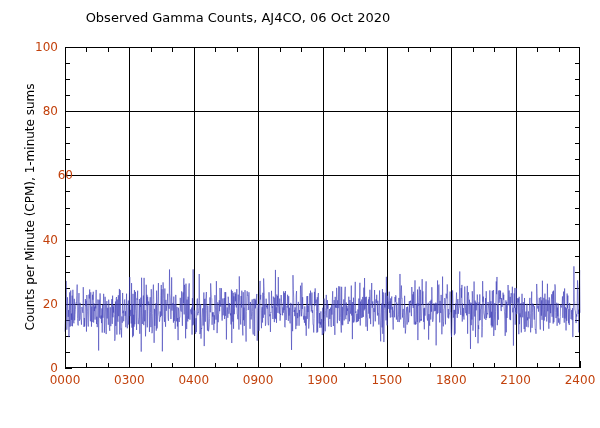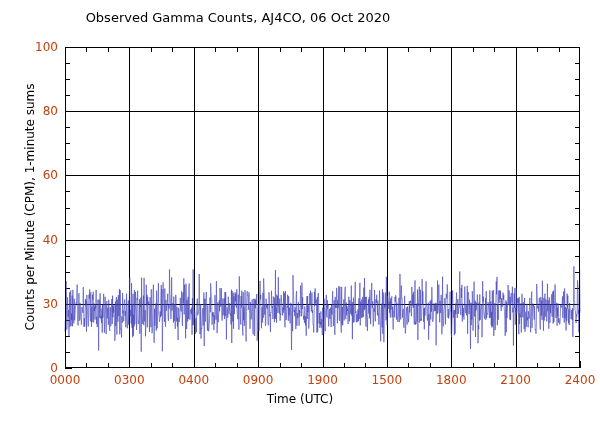--- a/index.html
+++ b/index.html
@@ -85,21 +85,20 @@
 <body>
 
 <div id="figure">
 
   <div id="chart-title">Observed Gamma Counts, AJ4CO, 06 Oct 2020</div>
 
   <div id="ylabel-wrap">
     <div id="ylabel">Counts per Minute (CPM), 1-minute sums</div>
   </div>
 
-  <div id="xlabel">Time (UTC)</div>
 
   <svg id="plot-svg" width="600" height="428">
     <g id="grid-lines">
         <line x1="129.5" y1="47" x2="129.5" y2="368" stroke="#000000" stroke-width="1"></line>
         <line x1="194.5" y1="47" x2="194.5" y2="368" stroke="#000000" stroke-width="1"></line>
         <line x1="258.5" y1="47" x2="258.5" y2="368" stroke="#000000" stroke-width="1"></line>
         <line x1="323.5" y1="47" x2="323.5" y2="368" stroke="#000000" stroke-width="1"></line>
         <line x1="387.5" y1="47" x2="387.5" y2="368" stroke="#000000" stroke-width="1"></line>
         <line x1="451.5" y1="47" x2="451.5" y2="368" stroke="#000000" stroke-width="1"></line>
         <line x1="516.5" y1="47" x2="516.5" y2="368" stroke="#000000" stroke-width="1"></line>
@@ -188,23 +187,23 @@
         <line x1="65" y1="47.5" x2="72" y2="47.5" stroke="#000000" stroke-width="1"></line>
       </g>
     <g id="data-trace-group">
       <polyline id="data-trace" fill="none" stroke="#4040b8" stroke-width="0.6" points="65.00,331.58 65.36,320.35 65.72,321.06 66.07,280.91 66.43,306.39 66.79,329.76 67.15,325.29 67.51,297.31 67.86,303.76 68.22,316.84 68.58,310.02 68.94,337.14 69.29,322.44 69.65,292.37 70.01,326.71 70.37,310.56 70.73,290.53 71.08,326.05 71.44,313.51 71.80,319.88 72.16,295.63 72.52,326.26 72.87,289.80 73.23,305.77 73.59,321.17 73.95,323.30 74.31,298.82 74.66,320.25 75.02,314.54 75.38,309.27 75.74,304.79 76.09,302.55 76.45,303.43 76.81,295.72 77.17,284.59 77.53,318.57 77.88,325.08 78.24,325.48 78.60,306.17 78.96,293.10 79.32,320.80 79.67,319.11 80.03,302.79 80.39,309.54 80.75,319.46 81.10,319.62 81.46,324.65 81.82,307.04 82.18,307.78 82.54,311.48 82.89,312.82 83.25,287.17 83.61,302.43 83.97,326.96 84.33,317.98 84.68,326.29 85.04,320.50 85.40,299.05 85.76,305.81 86.12,300.70 86.47,331.59 86.83,295.03 87.19,305.68 87.55,311.82 87.90,320.28 88.26,326.52 88.62,305.77 88.98,294.59 89.34,298.48 89.69,289.48 90.05,314.06 90.41,321.30 90.77,292.27 91.13,304.14 91.48,326.67 91.84,306.55 92.20,322.06 92.56,294.77 92.92,299.76 93.27,291.75 93.63,322.54 93.99,303.39 94.35,311.09 94.70,306.74 95.06,319.62 95.42,305.35 95.78,308.39 96.14,289.91 96.49,323.98 96.85,316.71 97.21,327.12 97.57,322.59 97.93,299.51 98.28,307.08 98.64,350.49 99.00,300.42 99.36,299.72 99.72,317.73 100.07,293.39 100.43,305.76 100.79,318.71 101.15,315.51 101.50,323.07 101.86,308.35 102.22,332.59 102.58,304.85 102.94,317.80 103.29,306.57 103.65,293.82 104.01,302.43 104.37,332.75 104.73,320.96 105.08,296.80 105.44,304.73 105.80,318.88 106.16,334.07 106.51,307.08 106.87,301.11 107.23,318.44 107.59,307.81 107.95,308.68 108.30,324.75 108.66,299.67 109.02,303.28 109.38,327.27 109.74,330.85 110.09,307.36 110.45,307.42 110.81,326.17 111.17,318.27 111.53,302.90 111.88,299.09 112.24,323.88 112.60,295.65 112.96,317.30 113.31,306.57 113.67,312.57 114.03,304.98 114.39,314.58 114.75,340.80 115.10,338.50 115.46,301.54 115.82,325.93 116.18,298.48 116.54,297.01 116.89,334.61 117.25,299.50 117.61,318.19 117.97,321.72 118.33,295.28 118.68,316.18 119.04,309.20 119.40,288.95 119.76,334.40 120.11,290.13 120.47,301.75 120.83,329.43 121.19,328.65 121.55,337.44 121.90,316.42 122.26,322.73 122.62,292.96 122.98,313.22 123.34,310.73 123.69,321.28 124.05,314.86 124.41,300.07 124.77,299.45 125.13,315.75 125.48,311.23 125.84,327.19 126.20,314.81 126.56,293.68 126.91,317.66 127.27,328.28 127.63,326.76 127.99,309.52 128.35,300.50 128.70,324.56 129.06,309.86 129.42,293.56 129.78,277.15 130.14,316.15 130.49,310.45 130.85,309.89 131.21,323.50 131.57,283.08 131.92,327.62 132.28,304.06 132.64,337.23 133.00,293.83 133.36,335.75 133.71,314.77 134.07,326.69 134.43,290.07 134.79,324.27 135.15,310.56 135.50,291.84 135.86,306.22 136.22,313.72 136.58,329.96 136.94,298.44 137.29,299.75 137.65,290.68 138.01,323.81 138.37,324.03 138.72,319.58 139.08,317.24 139.44,299.06 139.80,333.75 140.16,305.32 140.51,306.81 140.87,297.64 141.23,351.62 141.59,277.72 141.95,312.91 142.30,323.96 142.66,322.06 143.02,303.73 143.38,295.53 143.74,325.15 144.09,277.88 144.45,321.20 144.81,321.19 145.17,310.15 145.52,336.33 145.88,323.49 146.24,284.78 146.60,305.35 146.96,294.80 147.31,327.32 147.67,296.78 148.03,304.47 148.39,301.55 148.75,301.97 149.10,311.27 149.46,331.88 149.82,303.39 150.18,297.23 150.54,312.57 150.89,327.15 151.25,289.22 151.61,316.83 151.97,333.22 152.32,331.71 152.68,313.48 153.04,291.30 153.40,284.61 153.76,299.65 154.11,342.82 154.47,308.86 154.83,325.81 155.19,316.60 155.55,309.62 155.90,303.37 156.26,330.67 156.62,290.64 156.98,328.52 157.33,327.05 157.69,307.02 158.05,296.76 158.41,283.07 158.77,314.40 159.12,316.37 159.48,321.63 159.84,319.34 160.20,311.45 160.56,317.11 160.91,295.69 161.27,284.94 161.63,315.78 161.99,289.25 162.35,351.36 162.70,322.31 163.06,282.36 163.42,288.60 163.78,298.41 164.13,316.27 164.49,321.83 164.85,288.51 165.21,319.89 165.57,326.76 165.92,299.90 166.28,310.82 166.64,305.94 167.00,305.32 167.36,301.51 167.71,293.75 168.07,317.70 168.43,320.81 168.79,304.57 169.15,308.78 169.50,269.49 169.86,293.77 170.22,297.88 170.58,312.08 170.93,319.00 171.29,310.65 171.65,277.42 172.01,310.65 172.37,305.21 172.72,303.36 173.08,302.88 173.44,322.64 173.80,296.59 174.16,320.93 174.51,317.29 174.87,304.11 175.23,328.85 175.59,295.10 175.95,294.93 176.30,308.14 176.66,321.34 177.02,306.90 177.38,326.49 177.73,317.98 178.09,340.10 178.45,307.72 178.81,311.20 179.17,321.99 179.52,317.43 179.88,317.47 180.24,297.83 180.60,308.78 180.96,311.17 181.31,311.58 181.67,291.35 182.03,310.80 182.39,325.84 182.74,296.65 183.10,292.36 183.46,303.31 183.82,278.30 184.18,314.40 184.53,284.86 184.89,288.10 185.25,306.74 185.61,338.33 185.97,283.68 186.32,305.79 186.68,329.07 187.04,299.58 187.40,315.20 187.76,321.48 188.11,296.74 188.47,318.85 188.83,288.42 189.19,283.40 189.54,313.02 189.90,319.73 190.26,313.33 190.62,309.39 190.98,309.97 191.33,314.26 191.69,307.54 192.05,334.60 192.41,298.20 192.77,325.39 193.12,269.38 193.48,321.88 193.84,324.71 194.20,318.99 194.56,310.53 194.91,310.42 195.27,333.07 195.63,333.88 195.99,318.21 196.34,332.08 196.70,311.94 197.06,300.20 197.42,298.56 197.78,315.29 198.13,312.18 198.49,312.61 198.85,307.63 199.21,274.00 199.57,300.33 199.92,334.05 200.28,332.18 200.64,304.03 201.00,338.62 201.36,328.11 201.71,328.91 202.07,317.74 202.43,310.07 202.79,308.21 203.14,325.58 203.50,311.10 203.86,292.47 204.22,346.08 204.58,299.01 204.93,298.92 205.29,321.72 205.65,298.29 206.01,297.28 206.37,292.02 206.72,310.67 207.08,320.86 207.44,330.60 207.80,305.52 208.15,316.58 208.51,331.27 208.87,329.14 209.23,324.75 209.59,318.18 209.94,297.40 210.30,312.28 210.66,283.39 211.02,290.97 211.38,297.62 211.73,298.83 212.09,324.77 212.45,312.45 212.81,316.55 213.17,312.17 213.52,314.94 213.88,330.14 214.24,315.27 214.60,323.62 214.95,295.18 215.31,307.93 215.67,307.96 216.03,319.70 216.39,281.13 216.74,310.74 217.10,333.09 217.46,322.72 217.82,302.31 218.18,322.27 218.53,314.34 218.89,313.42 219.25,300.19 219.61,311.21 219.97,287.97 220.32,299.70 220.68,306.61 221.04,299.46 221.40,288.21 221.75,317.24 222.11,320.64 222.47,317.04 222.83,298.53 223.19,315.33 223.54,308.99 223.90,304.19 224.26,298.11 224.62,319.04 224.98,292.10 225.33,315.84 225.69,292.13 226.05,308.84 226.41,339.48 226.77,312.75 227.12,307.42 227.48,309.35 227.84,317.80 228.20,296.72 228.55,299.81 228.91,313.75 229.27,310.36 229.63,303.09 229.99,307.95 230.34,315.39 230.70,313.34 231.06,324.41 231.42,289.69 231.78,343.02 232.13,291.00 232.49,317.95 232.85,321.66 233.21,292.80 233.56,328.77 233.92,296.33 234.28,314.20 234.64,308.55 235.00,292.22 235.35,301.26 235.71,293.68 236.07,305.99 236.43,307.48 236.79,289.16 237.14,314.03 237.50,314.75 237.86,319.26 238.22,294.61 238.58,311.91 238.93,329.58 239.29,276.39 239.65,300.04 240.01,303.49 240.36,318.90 240.72,324.52 241.08,296.05 241.44,307.54 241.80,290.66 242.15,303.57 242.51,327.89 242.87,335.43 243.23,292.19 243.59,320.18 243.94,307.52 244.30,325.93 244.66,311.04 245.02,290.10 245.38,310.99 245.73,325.43 246.09,341.59 246.45,311.46 246.81,296.39 247.16,291.24 247.52,295.39 247.88,294.98 248.24,310.09 248.60,306.33 248.95,292.24 249.31,305.42 249.67,310.13 250.03,328.80 250.39,301.96 250.74,305.51 251.10,319.48 251.46,316.53 251.82,307.36 252.18,299.43 252.53,311.67 252.89,332.00 253.25,334.49 253.61,299.02 253.96,299.27 254.32,298.91 254.68,335.97 255.04,298.79 255.40,308.32 255.75,300.20 256.11,304.63 256.47,297.16 256.83,293.97 257.19,340.68 257.54,333.20 257.90,309.28 258.26,306.79 258.62,304.16 258.97,330.85 259.33,308.93 259.69,294.04 260.05,280.90 260.41,299.46 260.76,294.85 261.12,319.63 261.48,328.21 261.84,310.38 262.20,307.20 262.55,322.54 262.91,292.78 263.27,317.79 263.63,278.45 263.99,286.80 264.34,295.46 264.70,314.61 265.06,304.29 265.42,325.79 265.77,323.94 266.13,298.69 266.49,307.15 266.85,306.14 267.21,308.69 267.56,305.00 267.92,320.48 268.28,325.17 268.64,325.10 269.00,292.25 269.35,301.97 269.71,316.27 270.07,314.23 270.43,331.92 270.79,311.99 271.14,312.51 271.50,290.83 271.86,306.15 272.22,307.87 272.57,306.28 272.93,319.01 273.29,296.62 273.65,299.48 274.01,304.25 274.36,322.14 274.72,297.64 275.08,318.26 275.44,269.93 275.80,319.15 276.15,307.31 276.51,322.84 276.87,294.53 277.23,305.68 277.59,295.97 277.94,312.92 278.30,277.09 278.66,306.49 279.02,307.03 279.37,313.71 279.73,298.57 280.09,320.69 280.45,313.71 280.81,314.93 281.16,295.03 281.52,301.41 281.88,303.31 282.24,308.64 282.60,315.34 282.95,307.46 283.31,312.77 283.67,291.32 284.03,310.17 284.38,292.90 284.74,326.95 285.10,327.31 285.46,291.03 285.82,313.99 286.17,320.02 286.53,314.14 286.89,306.22 287.25,307.50 287.61,294.74 287.96,301.46 288.32,320.82 288.68,296.23 289.04,315.63 289.40,307.76 289.75,319.39 290.11,323.36 290.47,307.64 290.83,302.84 291.18,320.61 291.54,349.93 291.90,311.73 292.26,304.36 292.62,331.18 292.97,275.15 293.33,289.56 293.69,297.84 294.05,311.98 294.41,309.92 294.76,316.16 295.12,307.31 295.48,312.06 295.84,329.12 296.20,294.65 296.55,291.08 296.91,325.74 297.27,312.90 297.63,318.11 297.98,316.40 298.34,301.89 298.70,307.97 299.06,325.74 299.42,310.03 299.77,316.45 300.13,311.14 300.49,285.65 300.85,294.73 301.21,311.51 301.56,316.27 301.92,282.71 302.28,308.93 302.64,297.23 303.00,311.19 303.35,315.81 303.71,319.60 304.07,315.78 304.43,322.81 304.78,306.36 305.14,312.28 305.50,325.44 305.86,316.26 306.22,335.78 306.57,312.10 306.93,296.19 307.29,318.88 307.65,296.05 308.01,312.11 308.36,305.50 308.72,328.55 309.08,322.87 309.44,317.89 309.79,293.39 310.15,305.28 310.51,290.65 310.87,298.13 311.23,311.49 311.58,309.63 311.94,292.55 312.30,313.04 312.66,310.28 313.02,324.73 313.37,324.74 313.73,332.49 314.09,318.35 314.45,291.89 314.81,305.90 315.16,288.39 315.52,303.35 315.88,302.54 316.24,299.57 316.59,311.59 316.95,332.78 317.31,297.21 317.67,331.83 318.03,295.45 318.38,293.05 318.74,307.60 319.10,323.37 319.46,313.03 319.82,327.85 320.17,321.95 320.53,324.55 320.89,311.38 321.25,327.60 321.61,319.10 321.96,321.28 322.32,335.06 322.68,307.74 323.04,312.63 323.39,319.81 323.75,333.49 324.11,298.61 324.47,314.56 324.83,321.32 325.18,331.28 325.54,310.46 325.90,307.37 326.26,294.90 326.62,315.34 326.97,317.47 327.33,300.13 327.69,308.74 328.05,304.93 328.41,320.61 328.76,326.41 329.12,311.28 329.48,309.00 329.84,318.99 330.19,311.10 330.55,307.55 330.91,325.37 331.27,326.99 331.63,304.82 331.98,314.63 332.34,300.09 332.70,291.22 333.06,314.72 333.42,326.03 333.77,308.76 334.13,300.08 334.49,310.14 334.85,334.88 335.21,296.85 335.56,307.49 335.92,305.37 336.28,307.96 336.64,287.85 336.99,296.85 337.35,323.25 337.71,300.29 338.07,308.10 338.43,301.64 338.78,286.22 339.14,319.67 339.50,320.77 339.86,286.58 340.22,300.54 340.57,317.80 340.93,323.52 341.29,332.54 341.65,286.82 342.00,324.63 342.36,306.84 342.72,325.29 343.08,316.04 343.44,307.75 343.79,299.41 344.15,320.45 344.51,302.21 344.87,292.19 345.23,286.81 345.58,317.35 345.94,319.21 346.30,302.52 346.66,315.28 347.02,305.89 347.37,310.80 347.73,308.43 348.09,324.00 348.45,314.78 348.80,296.71 349.16,310.48 349.52,321.32 349.88,300.07 350.24,306.00 350.59,313.68 350.95,309.57 351.31,285.59 351.67,315.46 352.03,304.14 352.38,339.11 352.74,302.01 353.10,322.44 353.46,297.69 353.82,322.36 354.17,321.18 354.53,320.07 354.89,297.60 355.25,281.86 355.60,312.87 355.96,311.41 356.32,322.28 356.68,315.51 357.04,313.82 357.39,321.86 357.75,309.51 358.11,309.67 358.47,321.18 358.83,298.54 359.18,318.97 359.54,304.89 359.90,282.79 360.26,325.52 360.62,301.54 360.97,313.35 361.33,317.86 361.69,299.50 362.05,304.68 362.40,317.47 362.76,296.93 363.12,314.14 363.48,316.84 363.84,287.65 364.19,310.34 364.55,278.01 364.91,308.89 365.27,297.12 365.63,303.09 365.98,326.67 366.34,296.74 366.70,317.38 367.06,318.33 367.41,330.85 367.77,314.57 368.13,304.07 368.49,299.42 368.85,313.68 369.20,296.91 369.56,318.41 369.92,289.77 370.28,302.44 370.64,324.13 370.99,305.43 371.35,303.18 371.71,283.01 372.07,307.81 372.43,307.22 372.78,301.40 373.14,326.54 373.50,325.01 373.86,308.10 374.21,312.03 374.57,290.04 374.93,310.97 375.29,321.33 375.65,302.21 376.00,299.29 376.36,302.95 376.72,294.75 377.08,304.85 377.44,315.50 377.79,300.78 378.15,313.84 378.51,313.51 378.87,324.54 379.23,303.68 379.58,290.45 379.94,312.42 380.30,327.79 380.66,341.33 381.01,320.61 381.37,309.89 381.73,303.52 382.09,327.42 382.45,289.09 382.80,333.81 383.16,292.30 383.52,294.61 383.88,342.05 384.24,310.46 384.59,305.01 384.95,307.45 385.31,292.74 385.67,308.08 386.03,320.38 386.38,276.83 386.74,313.03 387.10,325.37 387.46,295.82 387.81,299.31 388.17,308.94 388.53,301.83 388.89,301.36 389.25,291.69 389.60,312.78 389.96,301.31 390.32,317.59 390.68,298.39 391.04,309.53 391.39,300.82 391.75,296.48 392.11,317.20 392.47,306.84 392.82,318.73 393.18,329.55 393.54,310.67 393.90,310.60 394.26,305.23 394.61,317.31 394.97,296.94 395.33,301.87 395.69,295.25 396.05,296.21 396.40,319.59 396.76,302.55 397.12,307.82 397.48,318.11 397.84,322.01 398.19,317.23 398.55,314.79 398.91,297.92 399.27,322.09 399.62,306.83 399.98,273.98 400.34,301.18 400.70,319.44 401.06,292.06 401.41,285.54 401.77,298.37 402.13,298.17 402.49,317.53 402.85,312.32 403.20,308.92 403.56,324.71 403.92,327.74 404.28,315.66 404.64,295.81 404.99,320.67 405.35,333.44 405.71,328.54 406.07,314.97 406.42,311.07 406.78,307.10 407.14,324.58 407.50,306.60 407.86,308.87 408.21,312.40 408.57,322.24 408.93,316.20 409.29,301.39 409.65,312.47 410.00,300.99 410.36,302.34 410.72,300.62 411.08,312.10 411.44,316.12 411.79,287.00 412.15,295.12 412.51,305.42 412.87,294.37 413.22,308.02 413.58,291.81 413.94,317.17 414.30,324.38 414.66,303.78 415.01,280.33 415.37,324.70 415.73,321.70 416.09,324.14 416.45,309.07 416.80,303.66 417.16,321.87 417.52,289.53 417.88,340.07 418.23,303.41 418.59,305.53 418.95,294.64 419.31,286.67 419.67,322.48 420.02,311.42 420.38,289.83 420.74,320.86 421.10,319.11 421.46,320.46 421.81,306.47 422.17,279.17 422.53,304.71 422.89,291.34 423.25,307.45 423.60,321.84 423.96,308.34 424.32,329.34 424.68,307.80 425.03,315.67 425.39,303.13 425.75,290.66 426.11,281.35 426.47,302.95 426.82,310.26 427.18,317.89 427.54,320.55 427.90,308.11 428.26,302.71 428.61,339.63 428.97,314.16 429.33,321.85 429.69,325.73 430.05,301.03 430.40,304.42 430.76,319.52 431.12,299.74 431.48,311.68 431.83,287.21 432.19,301.80 432.55,321.84 432.91,321.47 433.27,319.37 433.62,307.94 433.98,303.20 434.34,311.23 434.70,304.77 435.06,306.56 435.41,310.80 435.77,302.67 436.13,345.33 436.49,305.00 436.85,303.40 437.20,314.13 437.56,280.47 437.92,313.06 438.28,303.05 438.63,285.29 438.99,284.59 439.35,306.33 439.71,322.42 440.07,300.87 440.42,310.67 440.78,313.06 441.14,294.90 441.50,305.10 441.86,334.29 442.21,318.09 442.57,276.60 442.93,320.63 443.29,326.36 443.64,321.37 444.00,308.87 444.36,308.47 444.72,298.10 445.08,299.82 445.43,324.40 445.79,310.08 446.15,293.73 446.51,295.09 446.87,298.43 447.22,284.40 447.58,291.16 447.94,317.63 448.30,309.02 448.66,318.44 449.01,315.47 449.37,314.18 449.73,312.10 450.09,291.58 450.44,310.98 450.80,312.73 451.16,332.39 451.52,337.04 451.88,328.66 452.23,309.71 452.59,290.43 452.95,301.93 453.31,317.68 453.67,315.42 454.02,310.00 454.38,335.15 454.74,309.83 455.10,333.63 455.46,303.60 455.81,314.22 456.17,302.77 456.53,292.55 456.89,304.40 457.24,317.88 457.60,299.82 457.96,299.02 458.32,313.85 458.68,308.52 459.03,307.02 459.39,300.80 459.75,271.48 460.11,306.10 460.47,310.43 460.82,314.96 461.18,288.11 461.54,297.74 461.90,284.91 462.26,321.55 462.61,303.58 462.97,316.37 463.33,308.04 463.69,317.49 464.04,319.53 464.40,310.85 464.76,286.56 465.12,304.74 465.48,307.76 465.83,313.19 466.19,303.98 466.55,315.32 466.91,309.40 467.27,285.88 467.62,333.74 467.98,295.42 468.34,292.23 468.70,296.41 469.05,313.96 469.41,299.74 469.77,306.69 470.13,317.08 470.49,348.93 470.84,302.54 471.20,325.16 471.56,303.58 471.92,319.57 472.28,291.23 472.63,298.92 472.99,330.67 473.35,317.10 473.71,306.24 474.07,281.52 474.42,302.28 474.78,316.50 475.14,300.60 475.50,337.04 475.85,302.31 476.21,310.33 476.57,303.19 476.93,305.15 477.29,294.52 477.64,300.37 478.00,343.29 478.36,325.25 478.72,329.10 479.08,302.32 479.43,320.56 479.79,294.39 480.15,320.09 480.51,309.44 480.87,308.79 481.22,304.31 481.58,305.31 481.94,337.31 482.30,327.55 482.65,281.13 483.01,301.79 483.37,296.63 483.73,313.64 484.09,314.94 484.44,318.70 484.80,312.62 485.16,310.06 485.52,298.15 485.88,319.98 486.23,291.19 486.59,318.06 486.95,314.51 487.31,313.27 487.67,314.30 488.02,301.99 488.38,304.34 488.74,308.12 489.10,312.53 489.45,318.09 489.81,290.39 490.17,305.92 490.53,317.56 490.89,301.23 491.24,325.45 491.60,311.74 491.96,327.53 492.32,290.83 492.68,326.39 493.03,308.17 493.39,290.01 493.75,335.93 494.11,322.04 494.46,317.94 494.82,303.03 495.18,330.10 495.54,311.71 495.90,300.19 496.25,281.44 496.61,294.20 496.97,276.98 497.33,325.18 497.69,304.07 498.04,314.91 498.40,319.67 498.76,290.54 499.12,302.81 499.48,296.48 499.83,290.23 500.19,299.08 500.55,290.84 500.91,308.50 501.26,311.08 501.62,298.06 501.98,306.97 502.34,305.79 502.70,301.32 503.05,292.63 503.41,299.67 503.77,294.70 504.13,306.86 504.49,311.77 504.84,319.10 505.20,335.89 505.56,312.74 505.92,300.31 506.28,332.32 506.63,301.86 506.99,318.01 507.35,309.01 507.71,303.52 508.06,285.00 508.42,294.76 508.78,305.23 509.14,290.50 509.50,303.50 509.85,319.51 510.21,296.87 510.57,320.14 510.93,293.77 511.29,293.10 511.64,295.21 512.00,303.45 512.36,286.72 512.72,312.32 513.08,307.78 513.43,345.62 513.79,309.40 514.15,293.42 514.51,307.89 514.86,287.94 515.22,324.68 515.58,307.81 515.94,311.90 516.30,288.27 516.65,314.22 517.01,312.64 517.37,305.05 517.73,298.14 518.09,302.35 518.44,298.54 518.80,334.21 519.16,296.84 519.52,324.17 519.87,313.47 520.23,317.25 520.59,314.46 520.95,303.13 521.31,332.48 521.66,306.81 522.02,293.79 522.38,308.30 522.74,317.31 523.10,302.52 523.45,302.11 523.81,319.02 524.17,329.05 524.53,297.99 524.89,331.79 525.24,330.80 525.60,316.10 525.96,311.54 526.32,326.78 526.67,306.39 527.03,303.78 527.39,320.31 527.75,317.34 528.11,327.29 528.46,311.42 528.82,313.52 529.18,318.59 529.54,301.99 529.90,297.90 530.25,313.62 530.61,332.34 530.97,322.05 531.33,306.44 531.69,291.59 532.04,327.87 532.40,312.58 532.76,303.53 533.12,306.33 533.47,304.77 533.83,313.03 534.19,319.57 534.55,306.19 534.91,320.42 535.26,329.87 535.62,329.37 535.98,333.75 536.34,326.96 536.70,283.97 537.05,293.63 537.41,302.67 537.77,308.50 538.13,305.79 538.49,311.64 538.84,304.87 539.20,297.84 539.56,298.80 539.92,321.19 540.27,329.51 540.63,297.20 540.99,297.20 541.35,315.69 541.71,300.37 542.06,319.86 542.42,280.73 542.78,309.39 543.14,315.77 543.50,330.71 543.85,297.82 544.21,320.53 544.57,309.34 544.93,293.66 545.28,316.74 545.64,316.03 546.00,299.50 546.36,306.85 546.72,321.46 547.07,314.35 547.43,283.75 547.79,311.28 548.15,300.31 548.51,320.34 548.86,328.75 549.22,297.37 549.58,303.34 549.94,322.79 550.30,304.26 550.65,313.17 551.01,306.05 551.37,299.01 551.73,294.26 552.08,316.75 552.44,299.52 552.80,291.55 553.16,323.58 553.52,290.68 553.87,322.21 554.23,312.05 554.59,305.76 554.95,284.37 555.31,287.08 555.66,312.39 556.02,318.07 556.38,312.89 556.74,302.75 557.10,325.79 557.45,307.64 557.81,316.30 558.17,303.44 558.53,322.65 558.88,318.29 559.24,318.92 559.60,324.36 559.96,323.78 560.32,316.74 560.67,304.60 561.03,307.47 561.39,307.34 561.75,305.74 562.11,304.40 562.46,296.42 562.82,317.82 563.18,304.80 563.54,291.60 563.90,306.05 564.25,322.65 564.61,288.46 564.97,318.44 565.33,307.17 565.68,310.68 566.04,330.40 566.40,308.24 566.76,320.84 567.12,293.54 567.47,308.37 567.83,295.55 568.19,313.07 568.55,323.28 568.91,309.15 569.26,325.03 569.62,302.95 569.98,307.56 570.34,309.98 570.69,310.52 571.05,319.02 571.41,314.42 571.77,309.98 572.13,320.13 572.48,308.12 572.84,337.08 573.20,315.48 573.56,302.42 573.92,266.33 574.27,300.23 574.63,301.58 574.99,309.98 575.35,310.84 575.71,315.18 576.06,323.09 576.42,314.41 576.78,316.50 577.14,310.55 577.49,280.37 577.85,287.51 578.21,314.03 578.57,309.72 578.93,332.38 579.28,289.53 579.64,270.19 580.00,312.81"></polyline>
     </g>
     <rect id="plot-frame" x="65.5" y="47.5" width="514" height="320" fill="none" stroke="#000000" stroke-width="1"></rect>
   </svg>
 
   <div id="ytick-labels">
       <div class="tick-label ytick-label" style="top: 368px; left: 5px; width: 53px;">0</div>
-      <div class="tick-label ytick-label" style="top: 303.8px; left: 5px; width: 53px;">30</div>
+      <div class="tick-label ytick-label" style="top: 303.8px; left: 5px; width: 53px;">20</div>
       <div class="tick-label ytick-label" style="top: 239.6px; left: 5px; width: 53px;">40</div>
-      <div class="tick-label ytick-label" style="top: 175.4px; left: 5px; width: 53px;">60</div>
+      <div class="tick-label ytick-label" style="top: 175.4px; left: 20px; width: 53px;">60</div>
       <div class="tick-label ytick-label" style="top: 111.2px; left: 5px; width: 53px;">80</div>
       <div class="tick-label ytick-label" style="top: 47px; left: 5px; width: 53px;">100</div>
     </div>
   <div id="xtick-labels">
       <div class="tick-label xtick-label" style="left: 65px; top: 373px;">0000</div>
       <div class="tick-label xtick-label" style="left: 129.375px; top: 373px;">0300</div>
       <div class="tick-label xtick-label" style="left: 193.75px; top: 373px;">0400</div>
       <div class="tick-label xtick-label" style="left: 258.125px; top: 373px;">0900</div>
       <div class="tick-label xtick-label" style="left: 322.5px; top: 373px;">1900</div>
       <div class="tick-label xtick-label" style="left: 386.875px; top: 373px;">1500</div>

